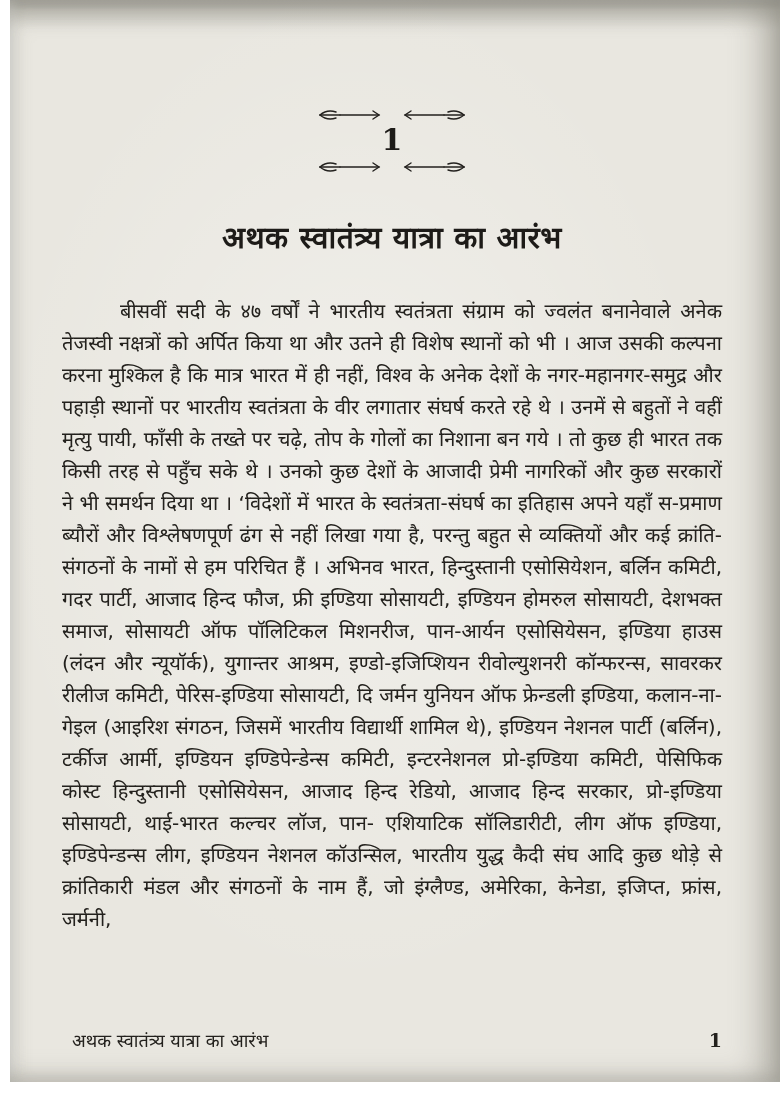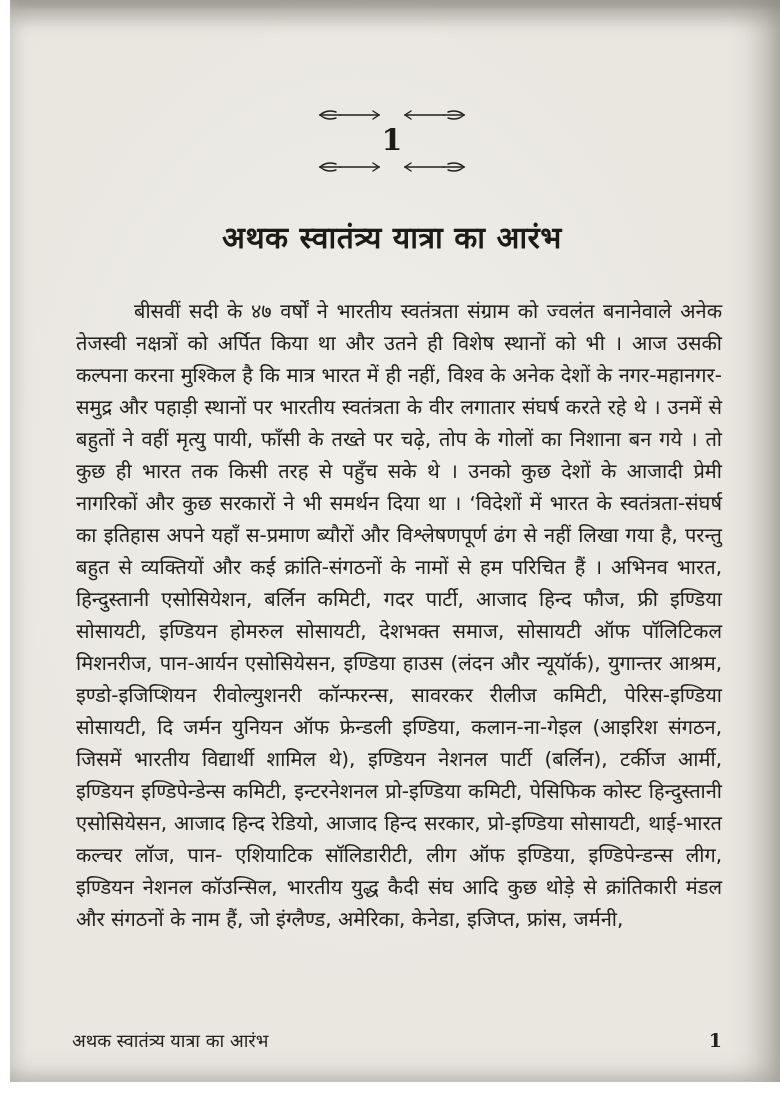--- a/index.html
+++ b/index.html
@@ -56,21 +56,21 @@
   }
   .chapter-title {
     text-align: center;
     font-weight: 700;
     font-size: 30px;
     letter-spacing: 0.5px;
     margin: 42px 0 0 0;
     color: #1d1b18;
   }
   .body-text {
-    margin: 38px 0 0 14px;
+    margin: 38px 0 0 0;
     font-size: 20px;
     line-height: 32px;
     text-align: justify;
     text-indent: 58px;
     color: #23211d;
   }
   .footer {
     position: absolute;
     left: 62px;
     right: 58px;

